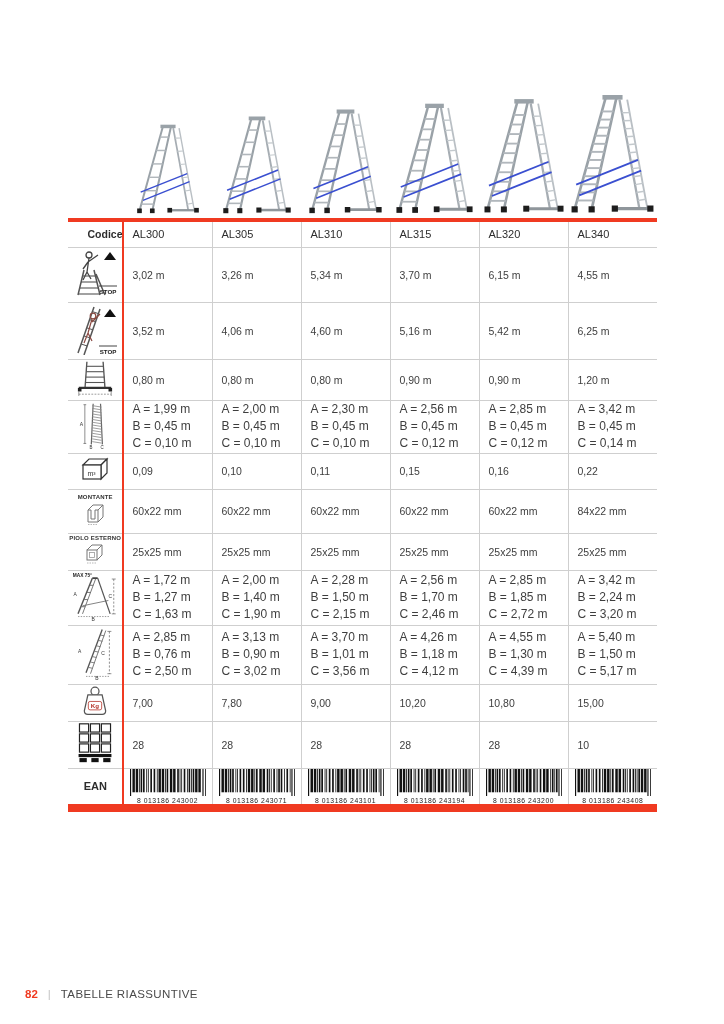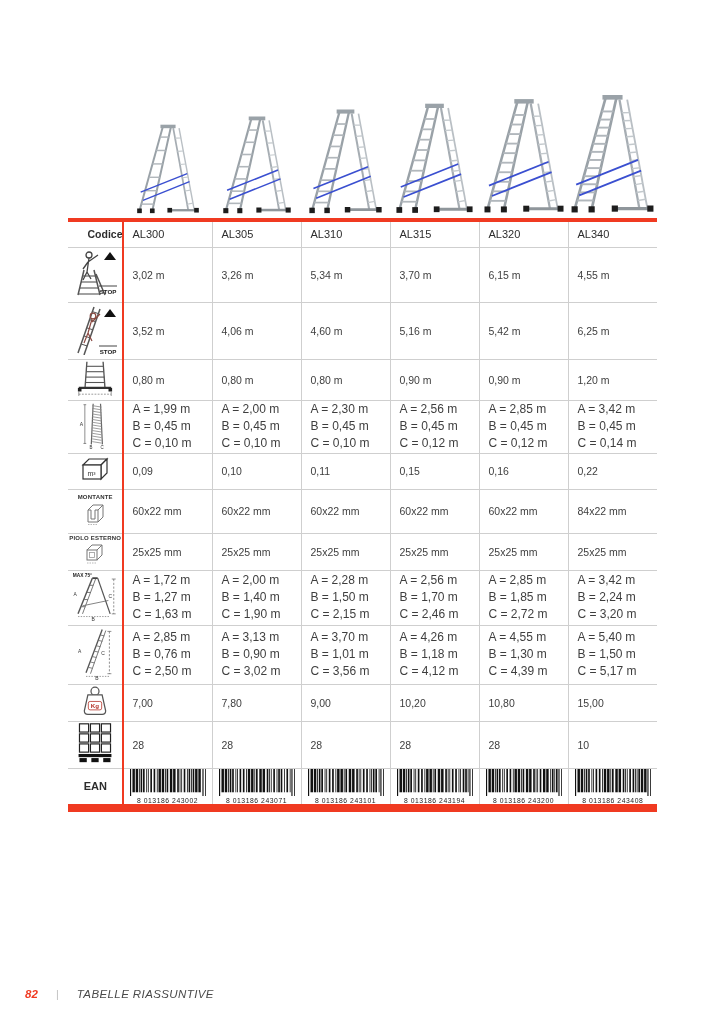--- a/index.html
+++ b/index.html
@@ -27,21 +27,21 @@
   .icon-cell{text-align:center;}
   .icon-lbl{font-size:6px;font-weight:bold;color:#333;letter-spacing:0.2px;margin-bottom:1px;}
   .ean-lbl{font-size:11px;font-weight:bold;color:#2d2d2d;text-align:center;}
   .ean-cell{text-align:center;}
   .bc{width:78px;margin:0 auto;}
   .bc svg{display:block;margin:0 auto;}
   .bc-num{font-size:6.8px;letter-spacing:0.55px;color:#222;text-align:center;margin-top:1px;white-space:nowrap;}
 
   
   .pagina{position:absolute;top:933px;left:0;width:724px;text-align:center;font-size:11px;color:#4f4f4f;}
-  .footer{position:absolute;left:25px;top:988px;font-size:11.5px;display:flex;align-items:baseline;gap:18px;font-style:italic;}
+  .footer{position:absolute;left:25px;top:988px;font-size:11.5px;display:flex;align-items:baseline;gap:10px;}
   .footer .num{color:var(--accent,#f03a21);font-weight:bold;}
   .footer .sep{color:#c2c2c2;font-weight:normal;}
   .footer .ttl{color:#4a4a4a;letter-spacing:0.4px;}
   svg text{font-family:"Liberation Sans", sans-serif;}
 </style>
 </head>
 <body>
 
 <div class="page">
 

